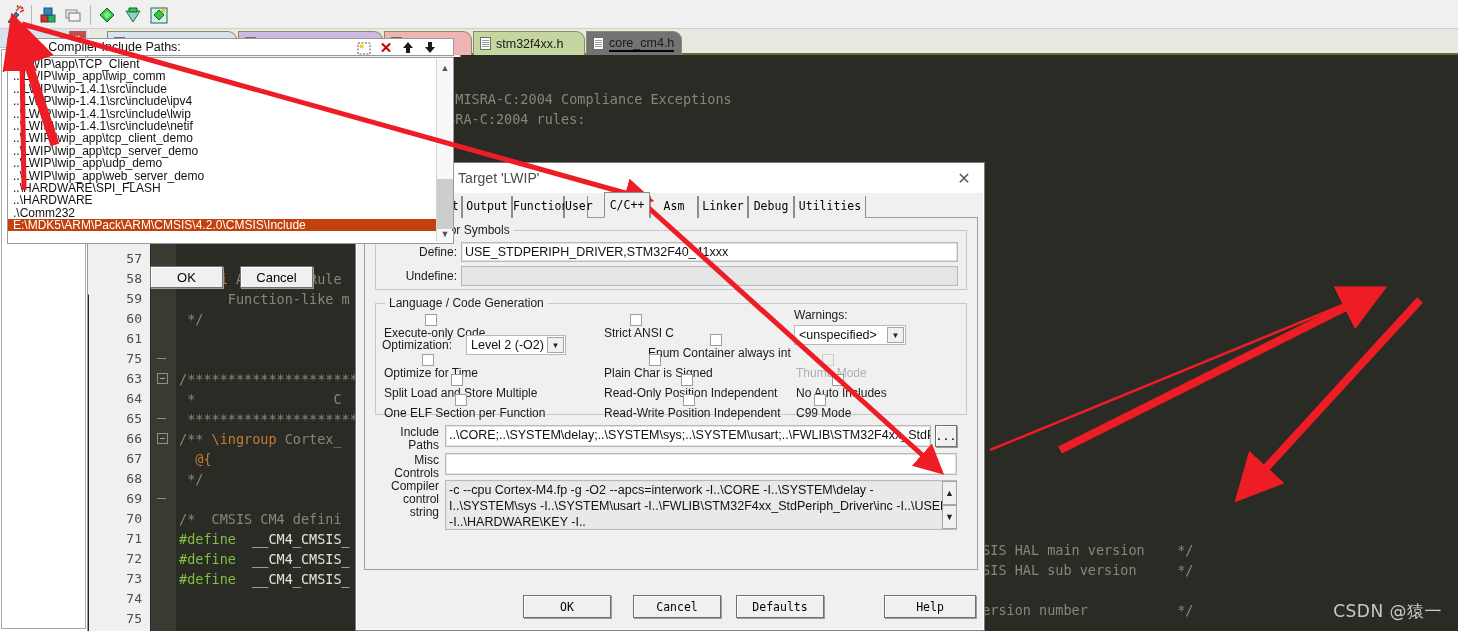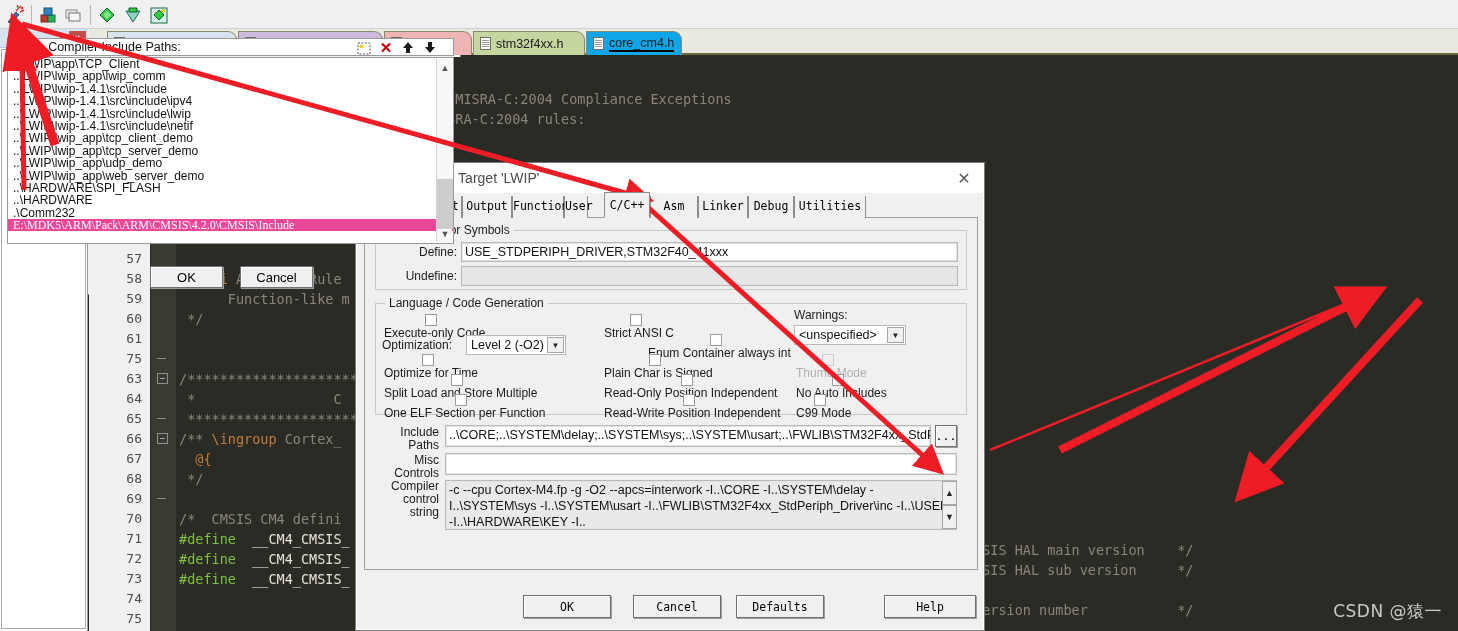--- a/index.html
+++ b/index.html
@@ -184,21 +184,21 @@
   .fs-tool { position:absolute; top:39px; width:20px; height:17px;
              display:flex; align-items:center; justify-content:center; }
   #fs-list {
     position:absolute; left:7px; top:57px; width:447px; height:187px;
     background:#fff; border:1px solid #999; overflow:hidden;
   }
   .fs-item {
     height:12.4px; line-height:12.4px; padding-left:5px; font-size:12px; color:#111;
     white-space:nowrap; font-family:"Liberation Sans", sans-serif;
   }
-  .fs-item.sel { background:#ec4899; color:#fff;font-family:Liberation Serif, serif; }
+  .fs-item.sel { background:#c2410c; color:#fff; }
   #fs-scroll {
     position:absolute; right:1px; top:1px; width:16px; bottom:1px; background:#f7f7f7;
     border-left:1px solid #d4d4d4;
   }
   .sb-arrow { position:absolute; left:0; width:16px; height:17px; display:flex;
               align-items:center; justify-content:center; font-size:9px; color:#555; }
   #sb-thumb { position:absolute; left:0; width:16px; background:#cdcdcd; }
 
   #arrows { position:absolute; left:0; top:0; width:1458px; height:631px; pointer-events:none; }
 </style>
@@ -270,21 +270,21 @@
       <span class="lbl">system_stm32f4xx.c</span>
     </div>
     <div class="etab" style="left: 295px; width: 88px; background: rgb(239, 180, 180);">
       <span class="doc-ico"></span>
       <span class="lbl">main.c</span>
     </div>
     <div class="etab" style="left: 384px; width: 112px; background: rgb(197, 214, 160);">
       <span class="doc-ico"></span>
       <span class="lbl">stm32f4xx.h</span>
     </div>
-    <div class="etab active" style="left: 497px; width: 96px; background: #0ea5e9;">
+    <div class="etab active" style="left: 497px; width: 96px; background: #737373;">
       <span class="doc-ico"></span>
       <span class="lbl">core_cm4.h</span>
     </div>
   </div>
 
 <div id="editor">
   <div id="gutter">
       <div class="lnum" style="top: -8px;">47</div>
       <div class="lnum" style="top: 12px;">48</div>
       <div class="lnum" style="top: 32px;">49</div>

